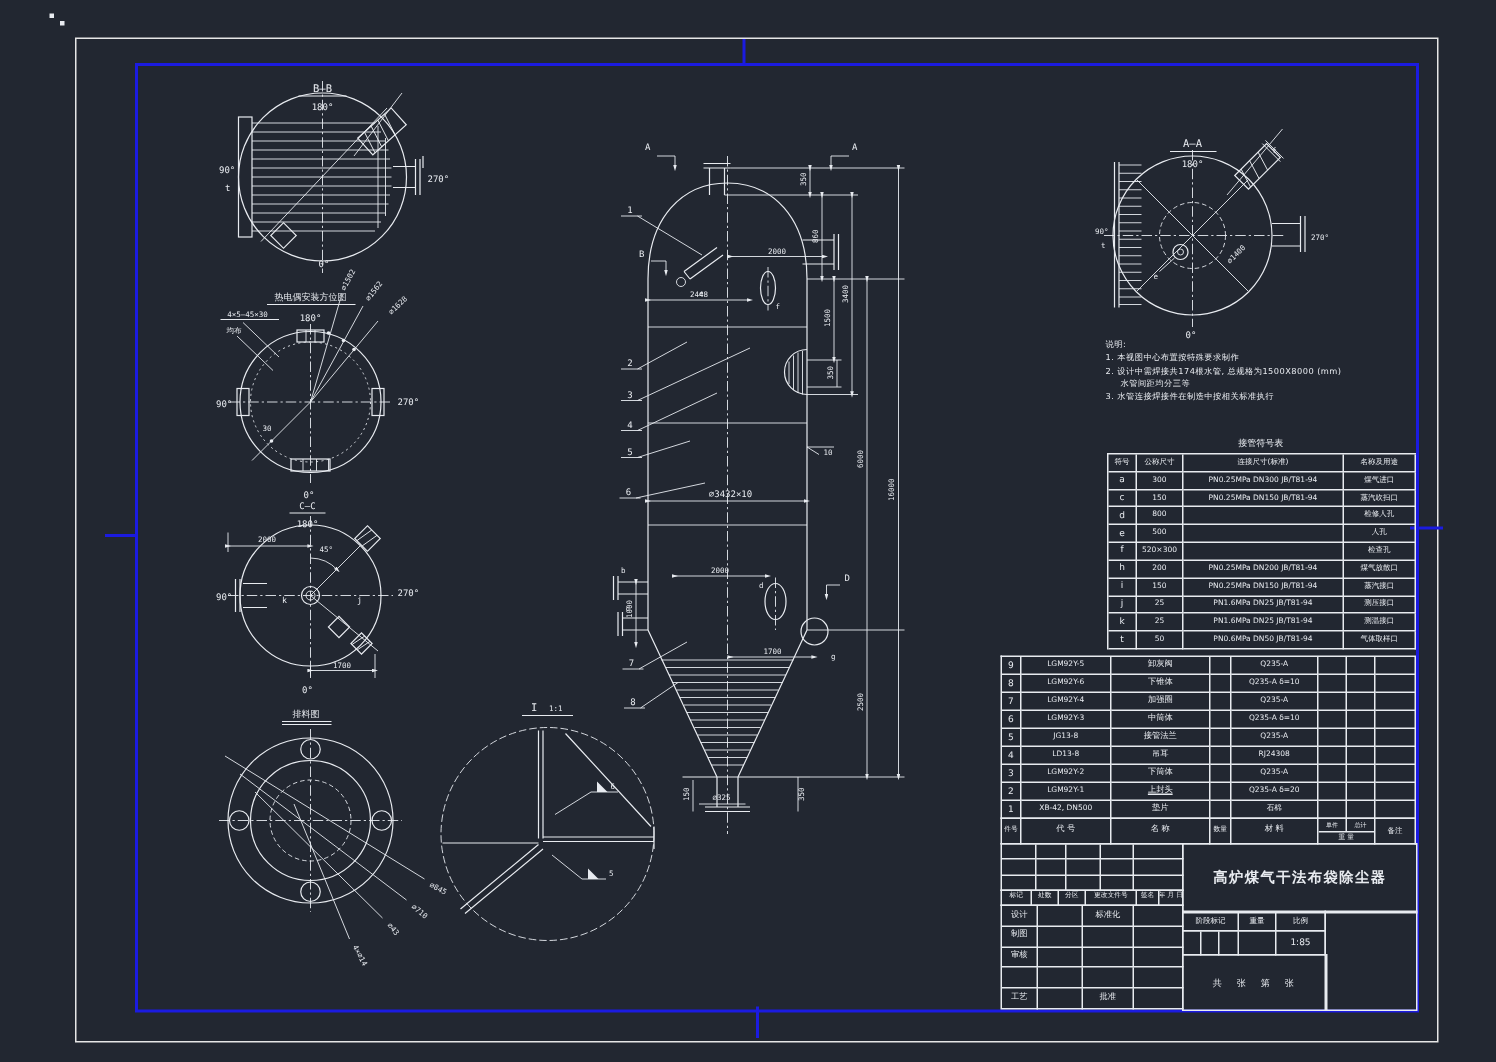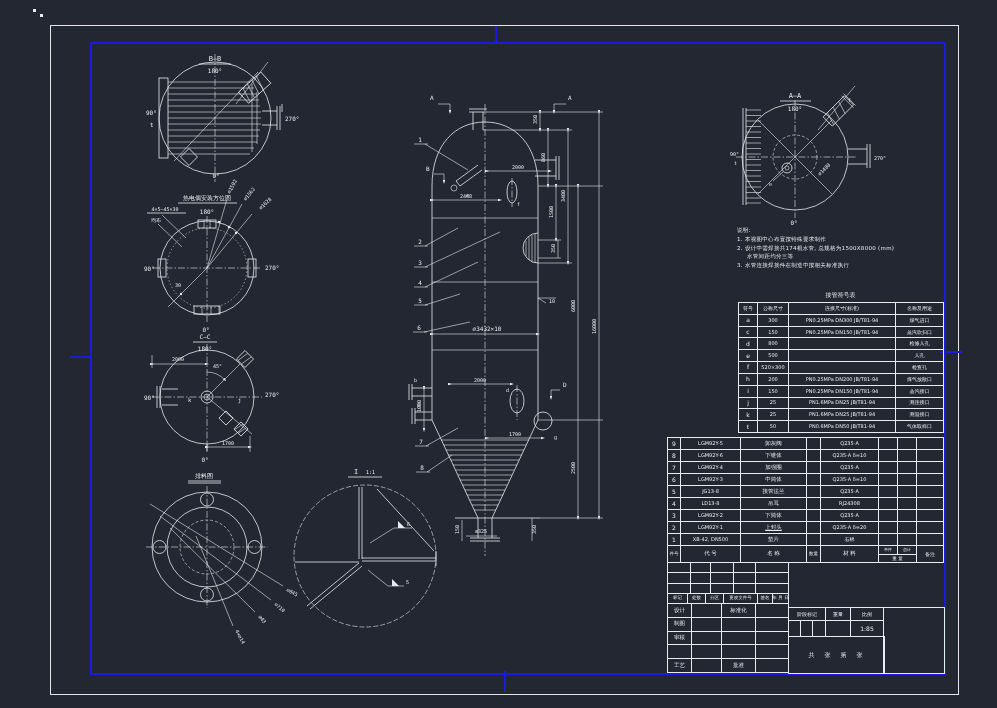--- a/index.html
+++ b/index.html
@@ -518,20 +518,21 @@
     <div></div>
       <div></div>
       <div></div>
       <div></div>
     <div style="font-size:5.5px">工艺</div>
     <div></div>
     <div style="font-size:5.5px">批准</div>
     <div></div>
   </div>
 
+  <div class="cell" style="left:121px;top:0;width:155px;height:45px;font-size:9.5px;font-weight:bold;letter-spacing:1px">高炉煤气干法布袋除尘器</div>
 
   <div class="grid" style="left:121px;top:45px;width:95px;height:13px;grid-template-columns:37px 25px 1fr">
     <div style="font-size:5px">阶段标记</div>
     <div style="font-size:5px">重量</div>
     <div style="font-size:5px">比例</div>
   </div>
 
   <div class="grid" style="left:121px;top:58px;width:95px;height:16px;grid-template-columns:12px 12px 13px 25px 1fr">
     <div></div>
     <div></div>

